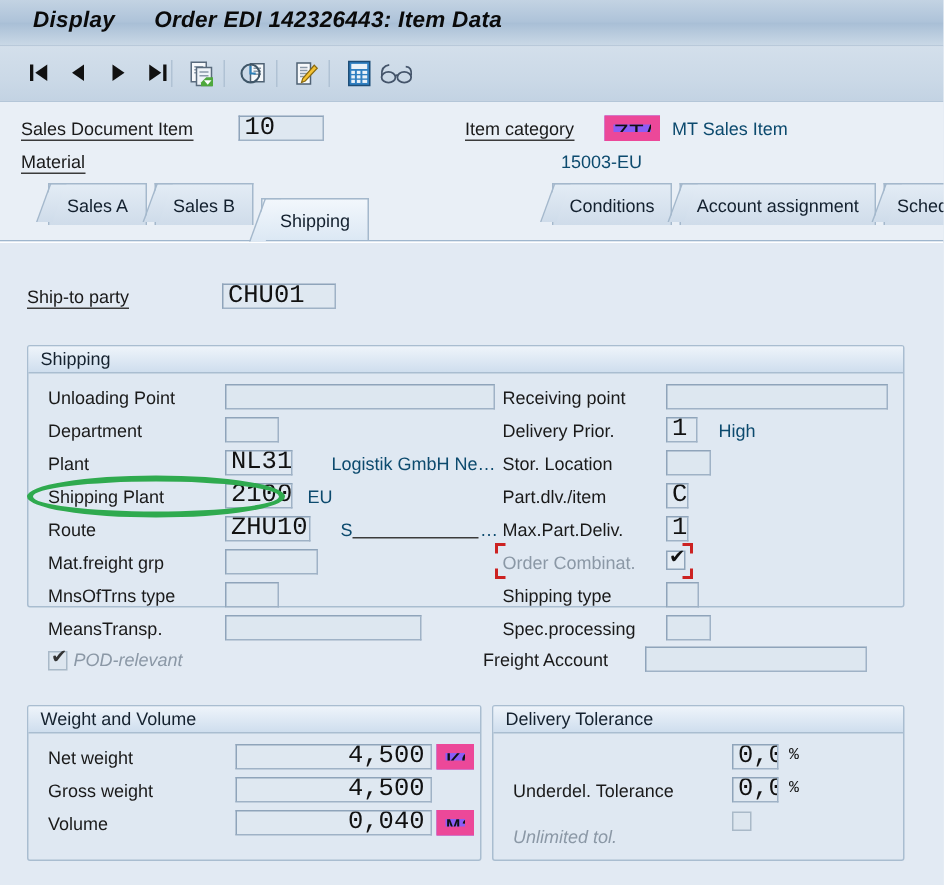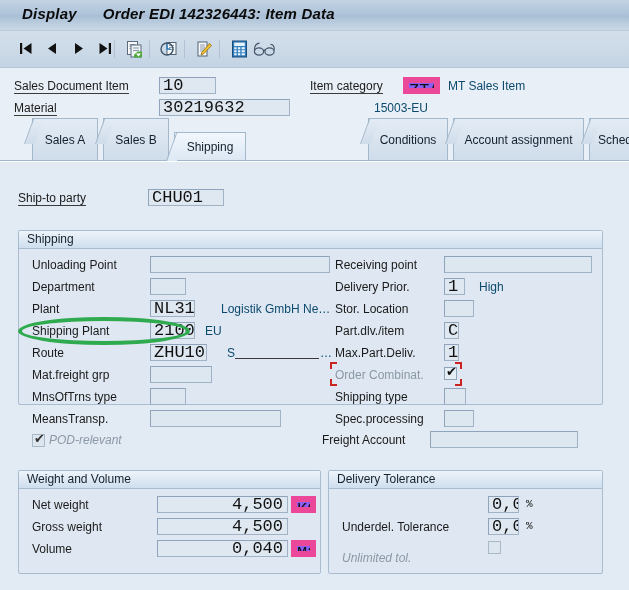--- a/index.html
+++ b/index.html
@@ -78,21 +78,21 @@
     font-size:11px; color:#111; white-space:nowrap;
   }
 
   
   #tabstrip { position:absolute; left:0; top:130px; width:629px; height:32px; }
   #tabstrip .tabline {
     position:absolute; left:0; bottom:0; width:629px; height:2px;
     background:#9fb6cd;
   }
   .tab {
-    position:absolute; bottom:2px; height:42px;
+    position:absolute; bottom:12px; height:28px;
     background: linear-gradient(to bottom,#e3ecf5 0%, #cfdcea 100%);
     border:1px solid #a4b8cc; border-bottom:none;
     font-size:12px; color:#13202e;
     display:flex; align-items:center; justify-content:center;
     padding:0 9px;
     transform: skewX(0deg);
     border-radius:0;
     white-space:nowrap;
     cursor:default;
   }
@@ -276,21 +276,20 @@
       <path d="M21.1 9.2 Q21.8 3.6 17.5 3.4" fill="none" stroke="#44546a" stroke-width="1.2"></path>
     </svg>
   </div>
 </div>
 
 <div id="hdr">
   <div class="lbl lbl-u" style="left:14px; top:11px;">Sales Document Item</div>
   <div class="fld ro" style="left:159px; top:9px; width:57px;">10</div>
 
   <div class="lbl lbl-u" style="left:14px; top:33px;">Material</div>
-  <div class="fld ro" style="left:159px; top:31px; width:131px;">30219632</div>
 
   <div class="lbl lbl-u" style="left:310px; top:11px;">Item category</div>
   <div class="fld box" style="left:403px; top:9px; width:37px; text-align:center; padding:0;">ZTAN</div>
   <div class="plain" style="left:448px; top:11px;">MT Sales Item</div>
 
   <div class="plain" style="left:374px; top:33px;">15003-EU</div>
 </div>
 
 <div id="tabstrip">
   <div class="tabline"></div>

